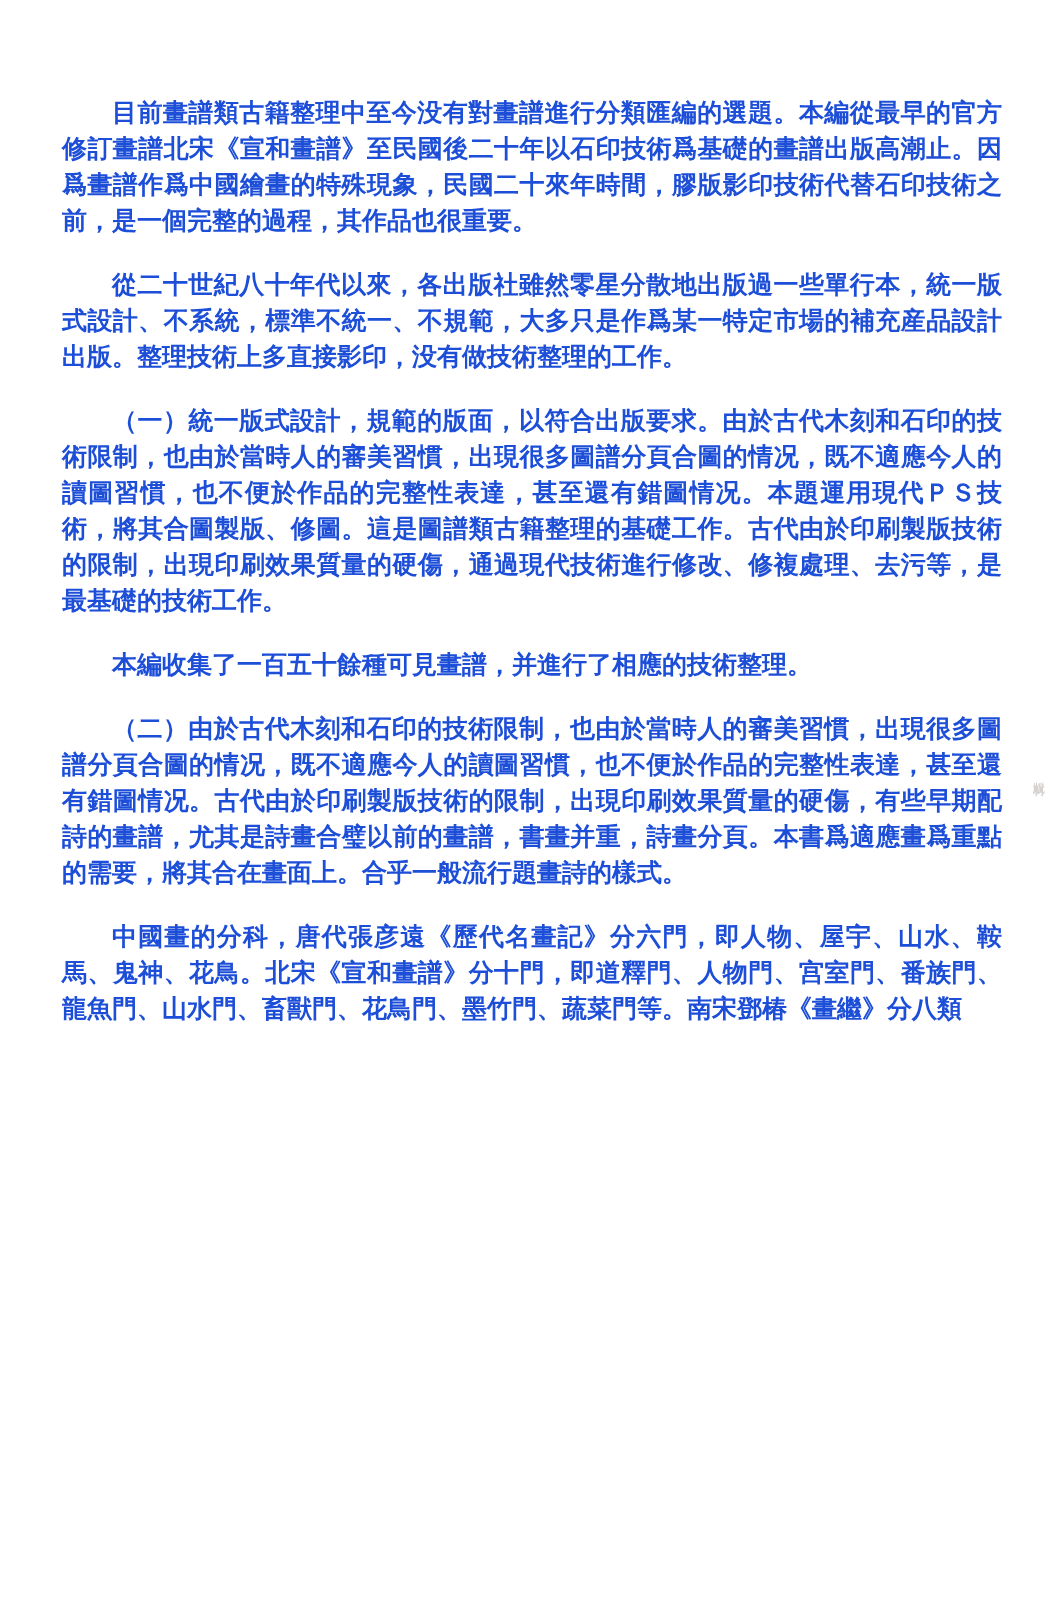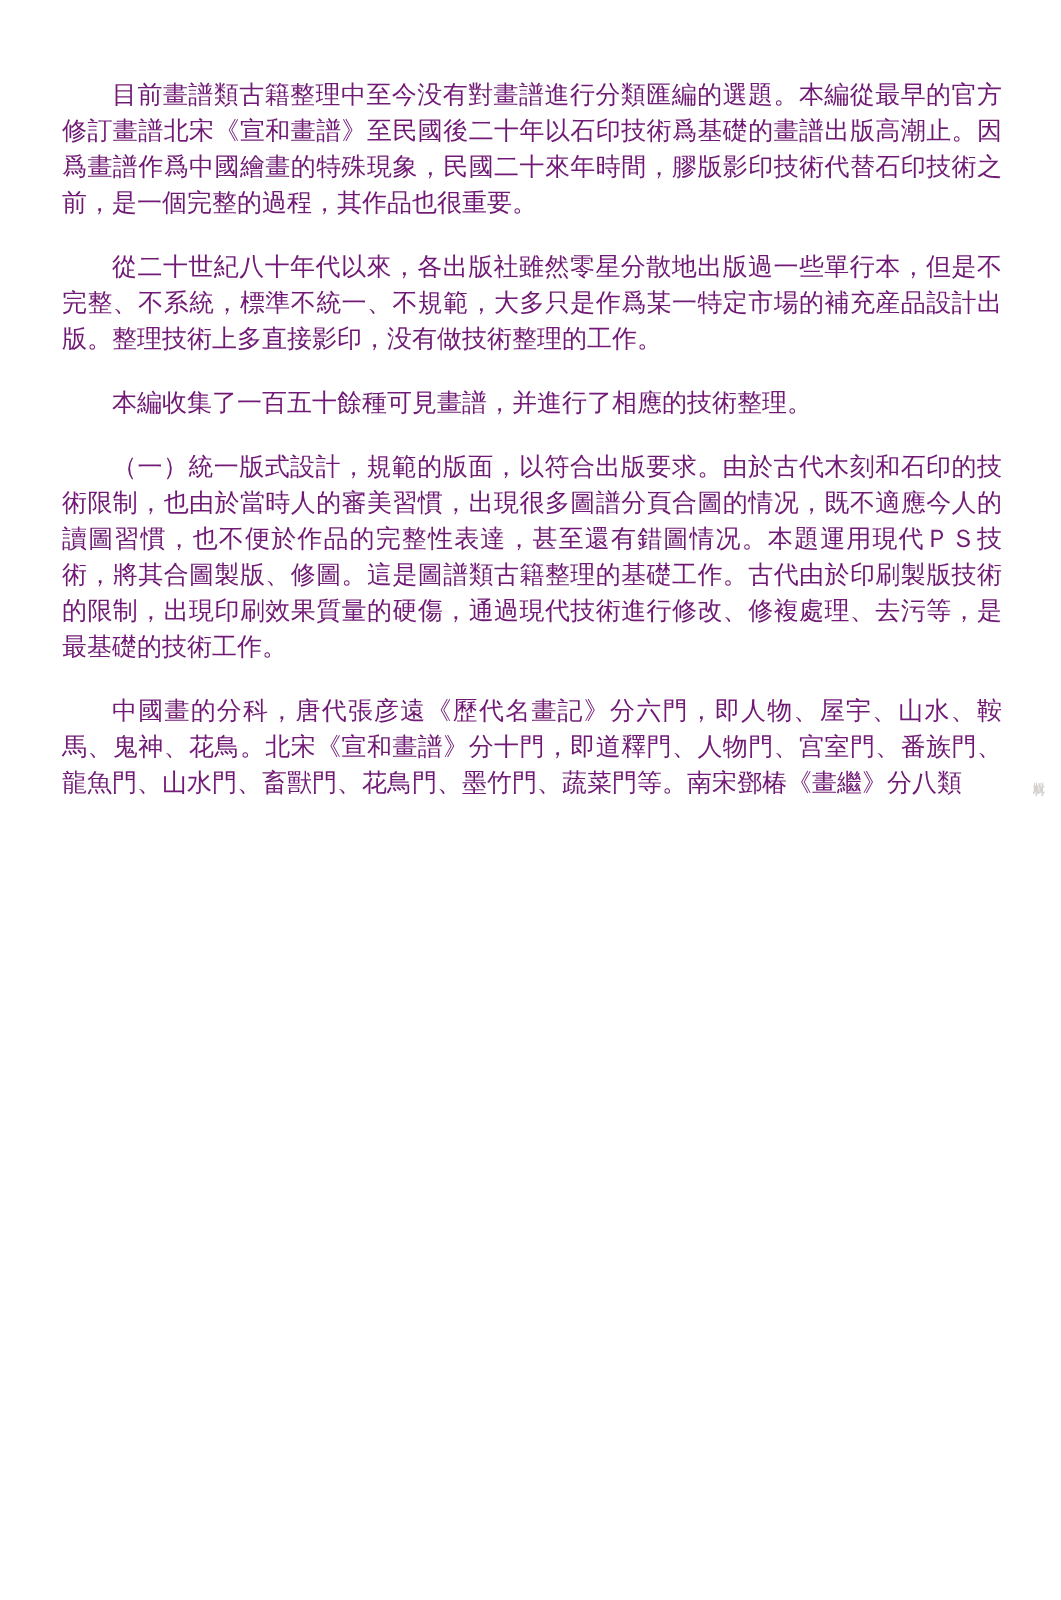--- a/index.html
+++ b/index.html
@@ -15,24 +15,24 @@
   .page {
     position: relative;
     width: 1061px;
     height: 1600px;
     overflow: hidden;
     background: #ffffff;
   }
   .text-block {
     position: absolute;
     left: 62px;
-    top: 76px;
+    top: 94px;
     width: 940px;
-    color: #701a75;
-    font-weight: 400;
+    color: #1d4ed8;
+    font-weight: 700;
     font-size: 25px;
     line-height: 36px;
     text-align: justify;
     text-justify: inter-ideograph;
   }
   p.para {
     margin: 0 0 28px 0;
     text-indent: 2em;
     word-break: break-all;
   }
@@ -51,19 +51,20 @@
     font-weight: 400;
     user-select: none;
   }
 </style>
 </head>
 <body>
 
 <div class="page">
   <div class="text-block">
       <p class="para">目前畫譜類古籍整理中至今没有對畫譜進行分類匯編的選題。本編從最早的官方修訂畫譜北宋《宣和畫譜》至民國後二十年以石印技術爲基礎的畫譜出版高潮止。因爲畫譜作爲中國繪畫的特殊現象，民國二十來年時間，膠版影印技術代替石印技術之前，是一個完整的過程，其作品也很重要。</p>
-      <p class="para">從二十世紀八十年代以來，各出版社雖然零星分散地出版過一些單行本，但是不完整、不系統，標準不統一、不規範，大多只是作爲某一特定市場的補充産品設計出版。整理技術上多直接影印，没有做技術整理的工作。</p>
+      <p class="para">從二十世紀八十年代以來，各出版社雖然零星分散地出版過一些單行本，統一版式設計、不系統，標準不統一、不規範，大多只是作爲某一特定市場的補充産品設計出版。整理技術上多直接影印，没有做技術整理的工作。</p>
+      <p class="para">（一）統一版式設計，規範的版面，以符合出版要求。由於古代木刻和石印的技術限制，也由於當時人的審美習慣，出現很多圖譜分頁合圖的情况，既不適應今人的讀圖習慣，也不便於作品的完整性表達，甚至還有錯圖情况。本題運用現代ＰＳ技術，將其合圖製版、修圖。這是圖譜類古籍整理的基礎工作。古代由於印刷製版技術的限制，出現印刷效果質量的硬傷，通過現代技術進行修改、修複處理、去污等，是最基礎的技術工作。</p>
       <p class="para">本編收集了一百五十餘種可見畫譜，并進行了相應的技術整理。</p>
-      <p class="para">（一）統一版式設計，規範的版面，以符合出版要求。由於古代木刻和石印的技術限制，也由於當時人的審美習慣，出現很多圖譜分頁合圖的情况，既不適應今人的讀圖習慣，也不便於作品的完整性表達，甚至還有錯圖情况。本題運用現代ＰＳ技術，將其合圖製版、修圖。這是圖譜類古籍整理的基礎工作。古代由於印刷製版技術的限制，出現印刷效果質量的硬傷，通過現代技術進行修改、修複處理、去污等，是最基礎的技術工作。</p>
+      <p class="para">（二）由於古代木刻和石印的技術限制，也由於當時人的審美習慣，出現很多圖譜分頁合圖的情况，既不適應今人的讀圖習慣，也不便於作品的完整性表達，甚至還有錯圖情况。古代由於印刷製版技術的限制，出現印刷效果質量的硬傷，有些早期配詩的畫譜，尤其是詩畫合璧以前的畫譜，書畫并重，詩畫分頁。本書爲適應畫爲重點的需要，將其合在畫面上。合乎一般流行題畫詩的樣式。</p>
       <p class="para">中國畫的分科，唐代張彦遠《歷代名畫記》分六門，即人物、屋宇、山水、鞍馬、鬼神、花鳥。北宋《宣和畫譜》分十門，即道釋門、人物門、宫室門、番族門、龍魚門、山水門、畜獸門、花鳥門、墨竹門、蔬菜門等。南宋鄧椿《畫繼》分八類</p>
     </div>
   <div class="watermark">版权材料</div>
 </div>
 
 </body></html>

